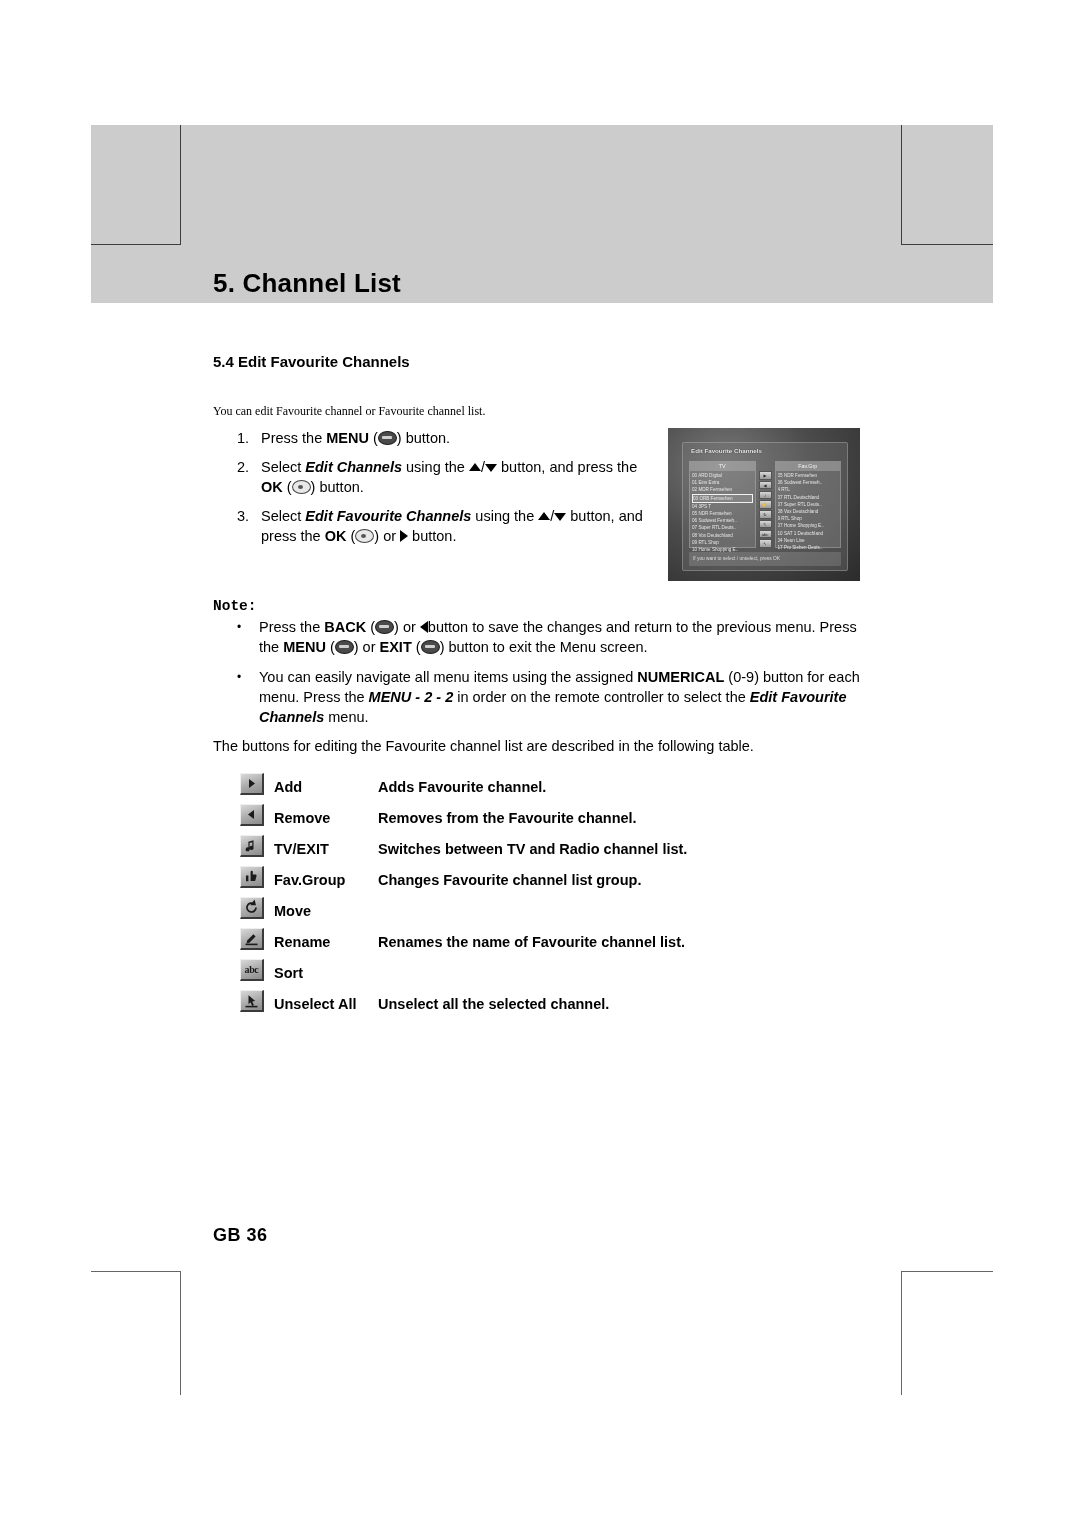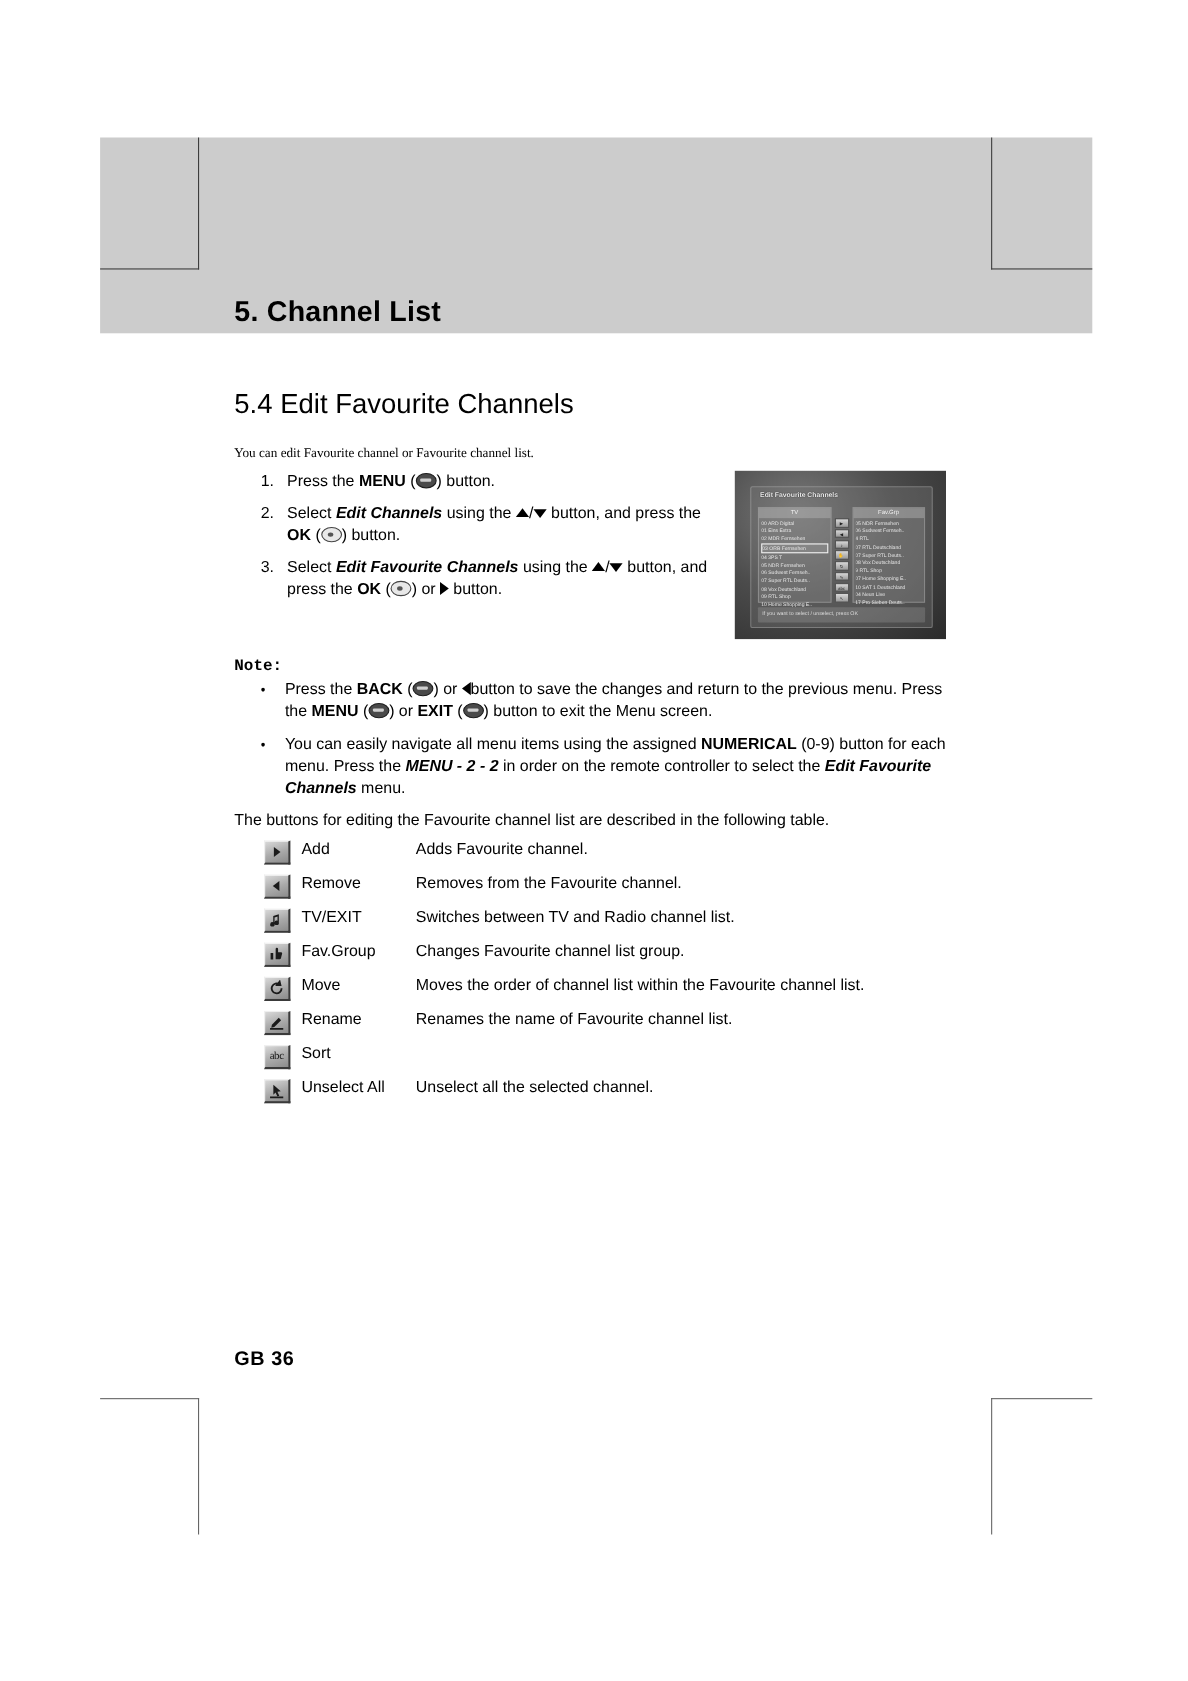--- a/index.html
+++ b/index.html
@@ -72,22 +72,22 @@
     font-size: 26px;
     font-weight: bold;
     letter-spacing: 0.2px;
     white-space: nowrap;
   }
 
   .section-title {
     position: absolute;
     left: 213px;
     top: 353px;
-    font-size: 25px;
-    font-weight: normal;
+    font-size: 15px;
+    font-weight: bold;
     white-space: nowrap;
   }
 
   .intro {
     position: absolute;
     left: 213px;
     top: 404px;
     font-size: 12px;
     white-space: nowrap;
     font-family: Liberation Serif, serif;
@@ -312,22 +312,23 @@
   }
   .btn-table {
     position: absolute;
     left: 240px;
     top: 764px;
     width: 640px;
     font-size: 14.5px;
   }
   .btn-row {
     display: flex;
-    align-items: flex-start;
+    align-items: flex-end;
     height: 31px;
+    font-weight: bold;
   }
   .btn-icon-cell {
     flex: 0 0 34px;
   }
   .btn-label-cell {
     flex: 0 0 104px;
   }
   .btn-desc-cell {
     flex: 1 1 auto;
     white-space: nowrap;
@@ -507,21 +508,20 @@
       </div>
       <div class="btn-row">
         <div class="btn-icon-cell">
           <div class="keycap">
             <svg width="15" height="15" viewBox="0 0 15 15">
               <path d="M12 7.5 A4.5 4.5 0 1 1 10.2 3.9 M10.2 1.4 L10.9 4.4 L7.9 4.4 Z" fill="none" stroke="#1b1b1b" stroke-width="1.7"></path>
             </svg>
           </div>
         </div>
         <div class="btn-label-cell">Move</div>
-        <div class="btn-desc-cell">Moves the order of channel list within the Favourite channel list.</div>
       </div>
       <div class="btn-row">
         <div class="btn-icon-cell">
           <div class="keycap">
             <svg width="15" height="15" viewBox="0 0 15 15">
               <path d="M3.2 9.6 L9.4 3.3 L11.6 5.4 L5.4 11.7 L2.6 12.4 Z" fill="#1b1b1b" stroke="none" stroke-width="1.7"></path>
               <path d="M1.5 13.4 L13.5 13.4" stroke="#1b1b1b" stroke-width="1.6" fill="none"></path>
             </svg>
           </div>
         </div>

